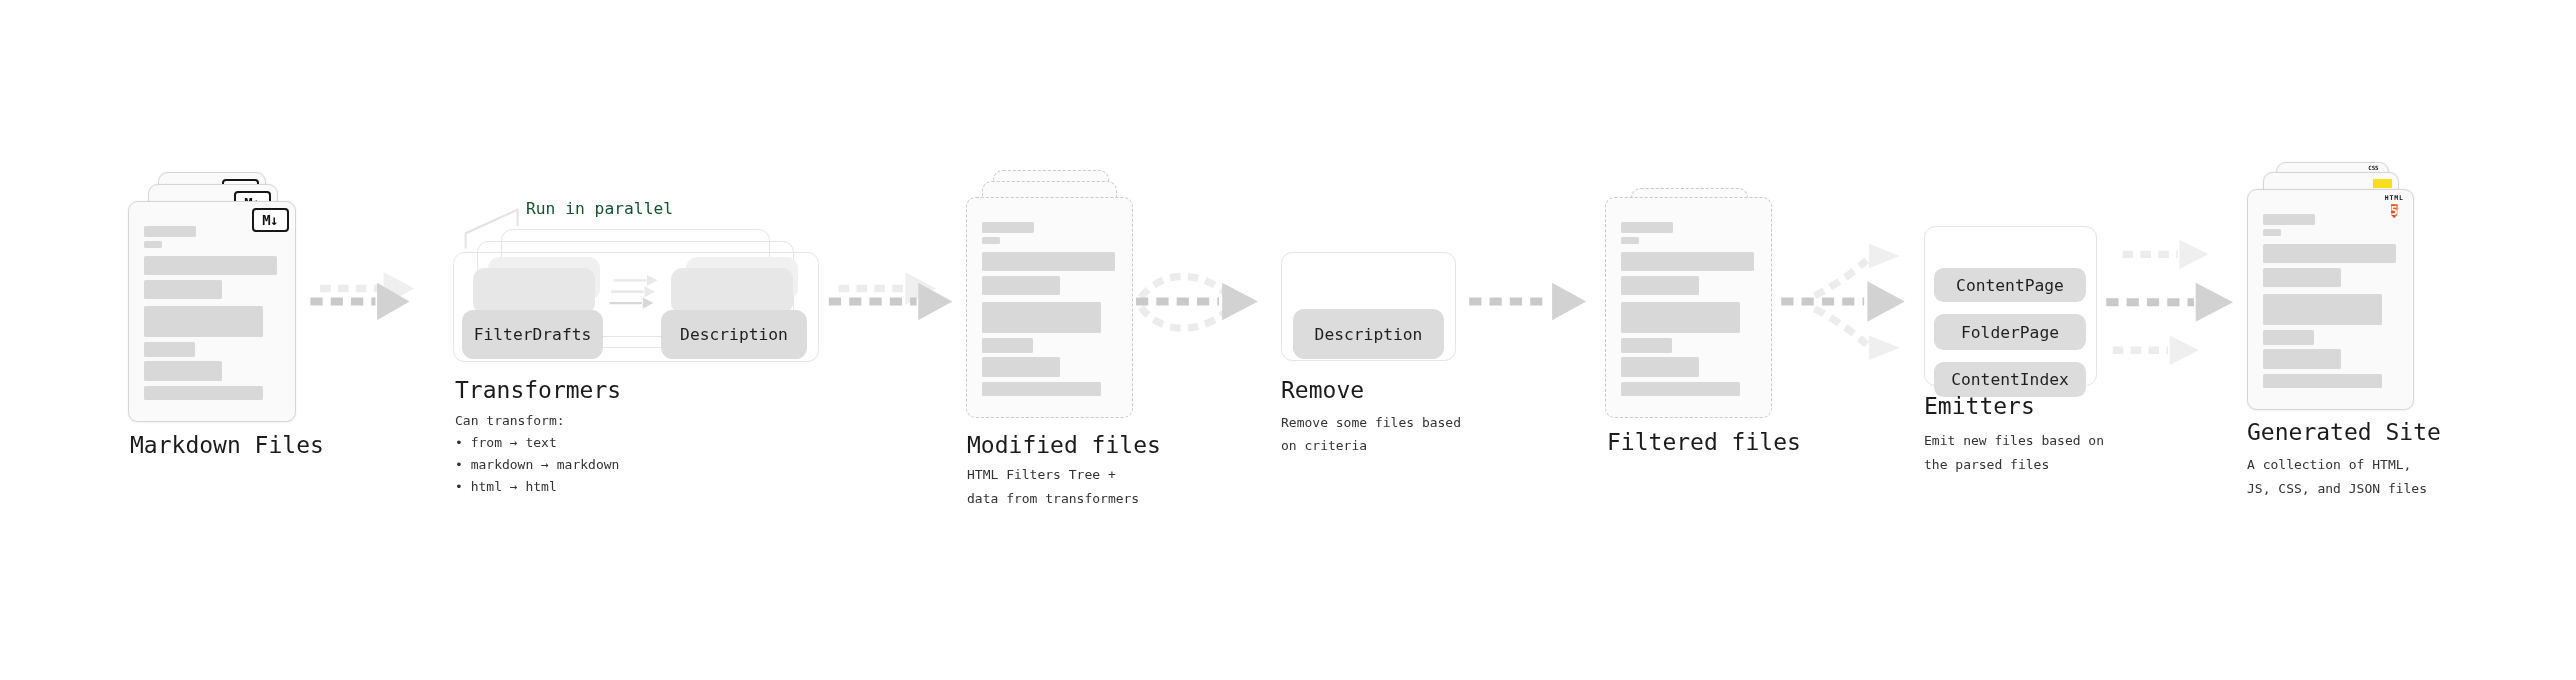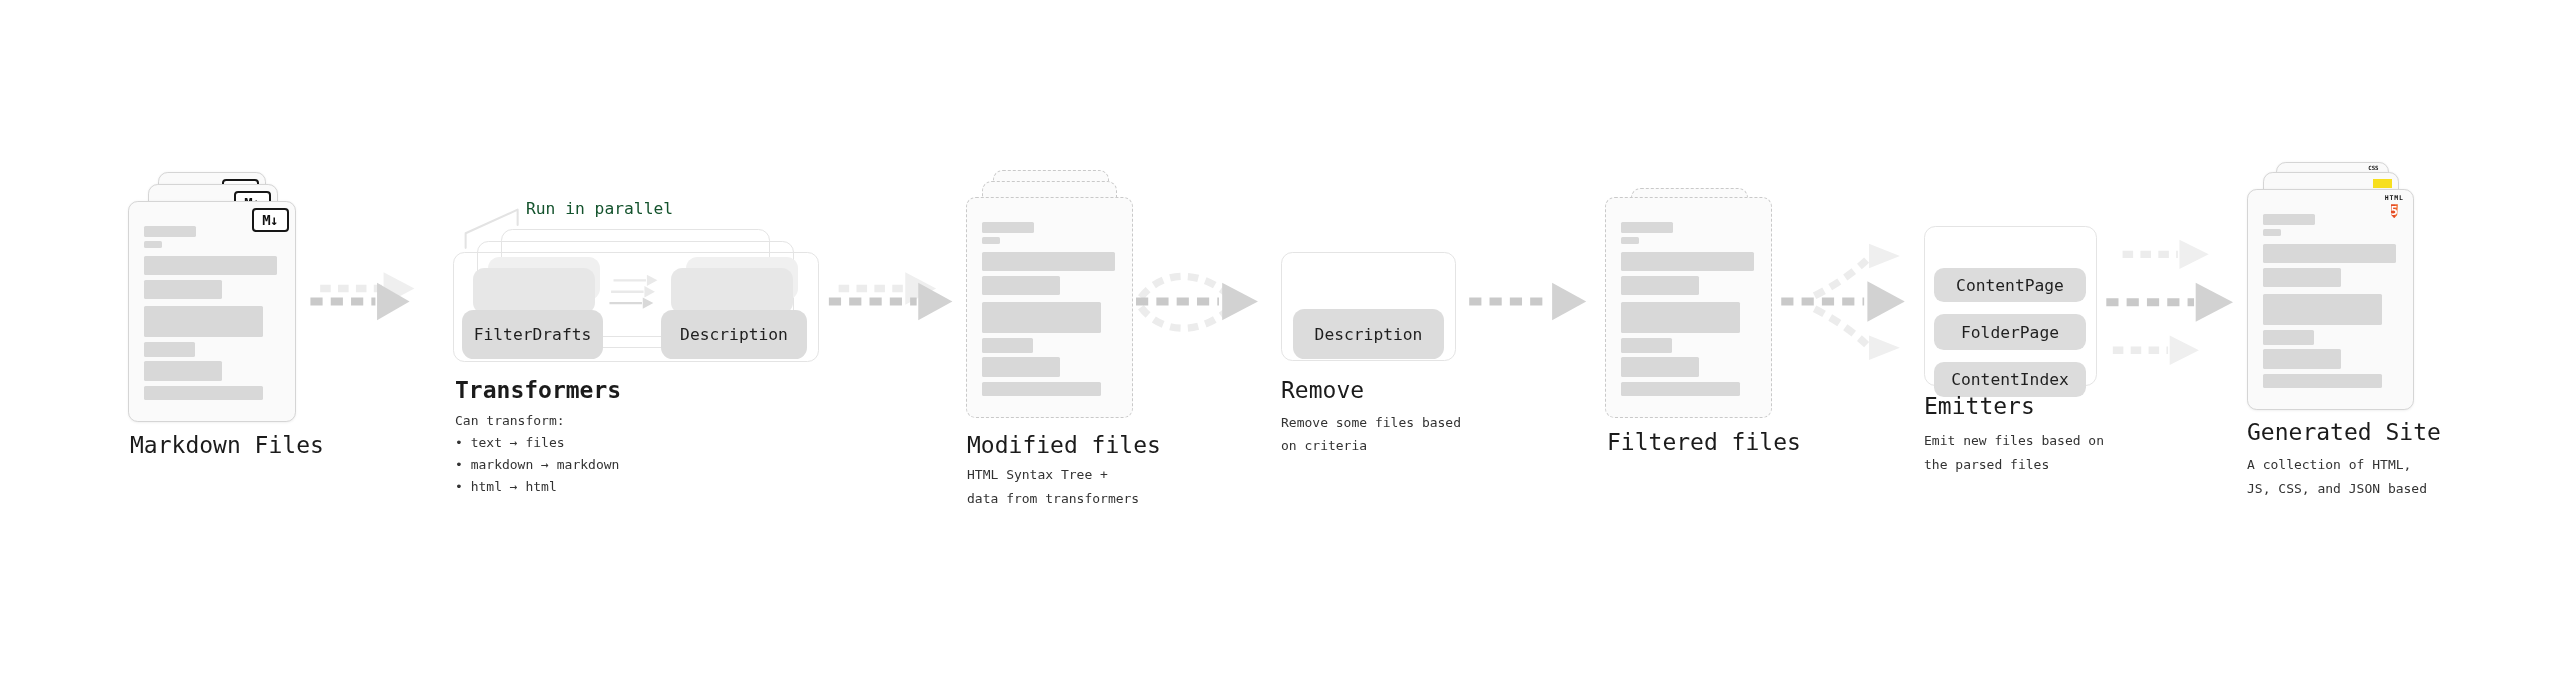--- a/index.html
+++ b/index.html
@@ -135,45 +135,45 @@
     <div class="parallel-note" style="left:526px;top:199px;">Run in parallel</div>
     <div class="container" style="left:501px;top:229px;width:267px;height:106px;"></div>
     <div class="container" style="left:477px;top:241px;width:315px;height:105px;"></div>
     <div class="container" style="left:453px;top:252px;width:364px;height:108px;"></div>
     <div class="echo2" style="left:488px;top:257px;width:112px;height:43px;"></div>
     <div class="echo1" style="left:473px;top:268px;width:122px;height:46px;"></div>
     <div class="node" style="left:462px;top:280px;width:141px;height:49px;">FilterDrafts</div>
     <div class="echo2" style="left:686px;top:257px;width:112px;height:43px;"></div>
     <div class="echo1" style="left:671px;top:268px;width:122px;height:46px;"></div>
     <div class="node" style="left:661px;top:280px;width:146px;height:49px;">Description</div>
-    <div class="title" style="left:455px;top:377px;font-weight:bold;">Transformers</div>
+    <div class="title" style="left:455px;top:377px;">Transformers</div>
     <div class="desc" style="left:455px;top:410px;line-height:22px;">
       <div>Can transform:</div>
-      <div> • text → files</div>
+      <div> • from → text</div>
       <div> • markdown → markdown</div>
       <div> • html → html</div>
     </div>
   </div>
 
   <div>
     <div class="doc dashed" style="left:993px;top:170px;width:114px;height:199px;"></div>
     <div class="doc dashed" style="left:982px;top:181px;width:133px;height:207px;"></div>
     <div class="doc dashed" style="left:966px;top:197px;width:165px;height:219px;">
         <div class="bar" style="left: 14.6px; top: 23.6px; width: 52px; height: 11.4px;"></div>
         <div class="bar" style="left: 14.6px; top: 39px; width: 18px; height: 6.5px;"></div>
         <div class="bar" style="left: 14.6px; top: 54px; width: 133px; height: 18.7px;"></div>
         <div class="bar" style="left: 14.6px; top: 78px; width: 78px; height: 18.7px;"></div>
         <div class="bar" style="left: 14.6px; top: 104px; width: 119px; height: 31px;"></div>
         <div class="bar" style="left: 14.6px; top: 140px; width: 51px; height: 15.4px;"></div>
         <div class="bar" style="left: 14.6px; top: 159px; width: 78px; height: 19.5px;"></div>
         <div class="bar" style="left: 14.6px; top: 184px; width: 119px; height: 14px;"></div>
       </div>
     <div class="title" style="left:967px;top:432px;">Modified files</div>
     <div class="desc" style="left:967px;top:463px;">
-      <div>HTML Syntax Tree +</div>
+      <div>HTML Filters Tree +</div>
       <div>data from transformers</div>
     </div>
   </div>
 
   <div>
     <div class="container" style="left:1281px;top:252px;width:173px;height:107px;background:#ffffff;"></div>
     <div class="node" style="left:1293px;top:279px;width:151px;height:50px;">Description</div>
     <div class="title" style="left:1281px;top:377px;">Remove</div>
     <div class="desc" style="left:1281px;top:411px;line-height:23px;">
       <div>Remove some files based</div>
@@ -228,18 +228,18 @@
         <div class="bar" style="left: 14.6px; top: 54px; width: 133px; height: 18.7px;"></div>
         <div class="bar" style="left: 14.6px; top: 78px; width: 78px; height: 18.7px;"></div>
         <div class="bar" style="left: 14.6px; top: 104px; width: 119px; height: 31px;"></div>
         <div class="bar" style="left: 14.6px; top: 140px; width: 51px; height: 15.4px;"></div>
         <div class="bar" style="left: 14.6px; top: 159px; width: 78px; height: 19.5px;"></div>
         <div class="bar" style="left: 14.6px; top: 184px; width: 119px; height: 14px;"></div>
       </div>
     <div class="title" style="left:2247px;top:419px;">Generated Site</div>
     <div class="desc" style="left:2247px;top:453px;">
       <div>A collection of HTML,</div>
-      <div>JS, CSS, and JSON based</div>
+      <div>JS, CSS, and JSON files</div>
     </div>
   </div>
 
 </div>
 
 
 </body></html>

